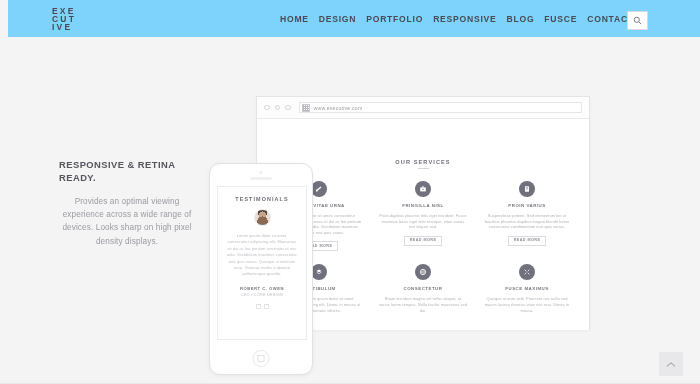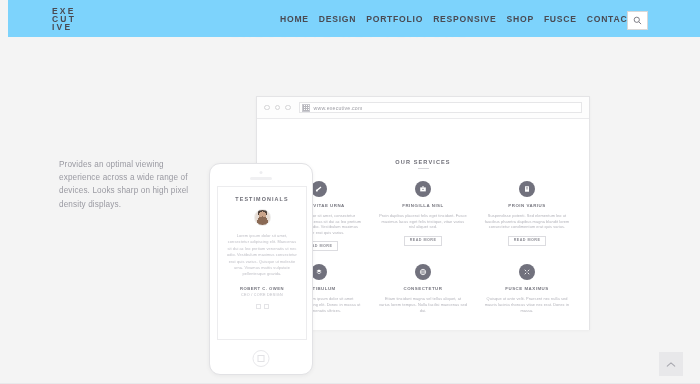--- a/index.html
+++ b/index.html
@@ -45,21 +45,21 @@
     color:#f2f2f4;z-index:0;white-space:nowrap;
   }
 
   
   .copy-block{position:absolute;left:59px;top:158px;width:136px;}
   .copy-title{
     font-size:9.4px;font-weight:bold;letter-spacing:.45px;
     color:#55555e;line-height:13px;margin:0 0 11px 0;
   }
   .copy-text{
-    font-size:8.2px;color:#9a9aa2;line-height:13.2px;margin:0;letter-spacing:.12px;
+    font-size:8.2px;color:#9a9aa2;line-height:13.2px;margin:0;letter-spacing:.12px;text-align:center;
   }
 
   
   .browser{
     position:absolute;left:256px;top:96px;width:334px;height:234px;
     background:#ffffff;border:1px solid #e4e4e6;box-sizing:border-box;
     box-shadow:0 1px 3px rgba(0,0,0,.035);
   }
   .browser-bar{
     height:22px;border-bottom:1px solid #eaeaec;box-sizing:border-box;
@@ -177,34 +177,35 @@
     <div>EXE</div>
     <div>CUT</div>
     <div>IVE</div>
   </div>
 
   <nav class="main-nav">
     <span class="nav-item">HOME</span>
     <span class="nav-item">DESIGN</span>
     <span class="nav-item">PORTFOLIO</span>
     <span class="nav-item">RESPONSIVE</span>
-    <span class="nav-item">SHOP</span>
+    <span class="nav-item">BLOG</span>
     <span class="nav-item">FUSCE</span>
     <span class="nav-item">CONTACT</span>
   </nav>
 
   <div class="search-btn">
     <svg width="9" height="9" viewBox="0 0 10 10">
       <circle cx="4.2" cy="4.2" r="2.9" fill="none" stroke="#6f6f78" stroke-width="1"></circle>
       <line x1="6.4" y1="6.4" x2="9" y2="9" stroke="#6f6f78" stroke-width="1"></line>
     </svg>
   </div>
 </header>
 
 <section class="copy-block">
+  <h2 class="copy-title">RESPONSIVE &amp; RETINA READY.</h2>
   <p class="copy-text">Provides an optimal viewing experience across a wide range of devices. Looks sharp on high pixel density displays.</p>
 </section>
 
 <div class="browser">
   <div class="browser-bar">
     <div class="dots">
       <span class="dot"></span>
       <span class="dot"></span>
       <span class="dot"></span>
     </div>

